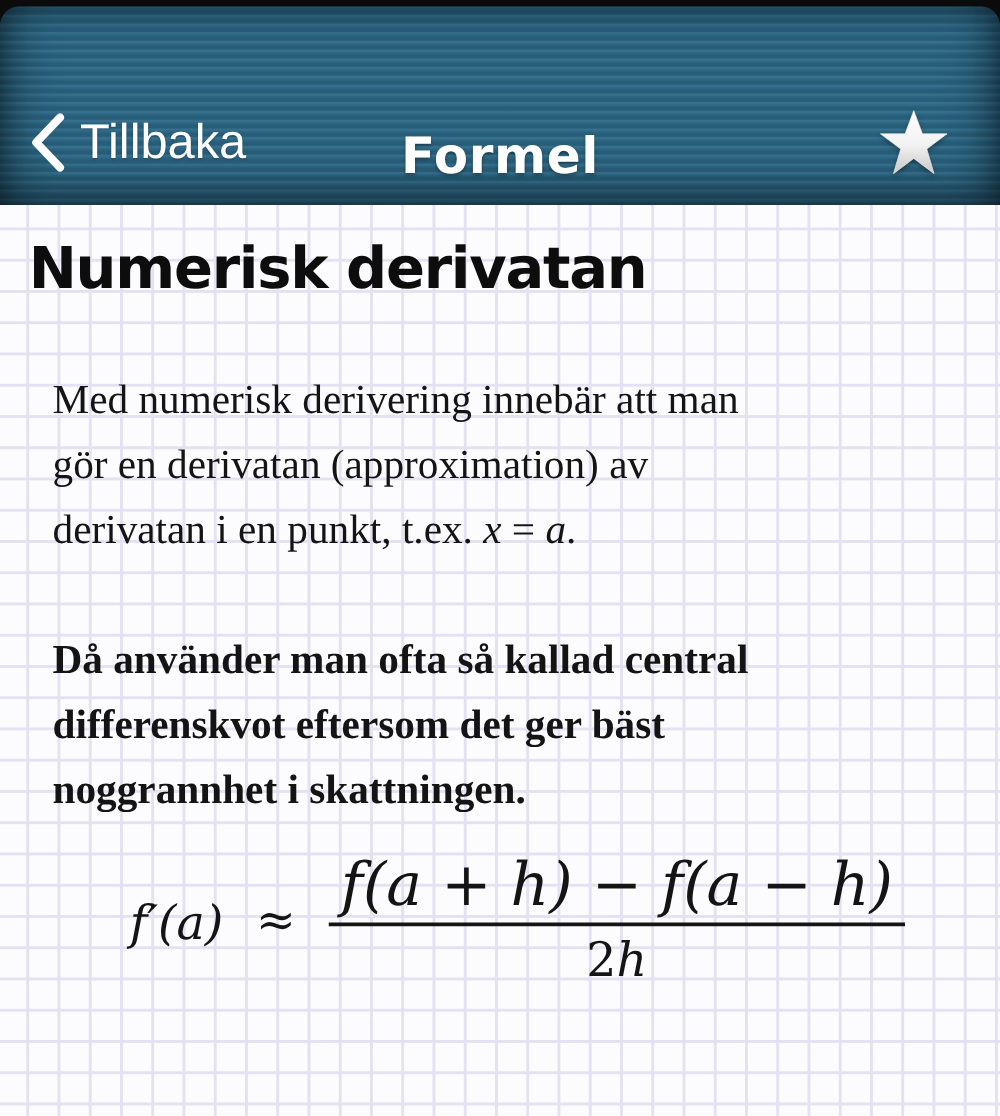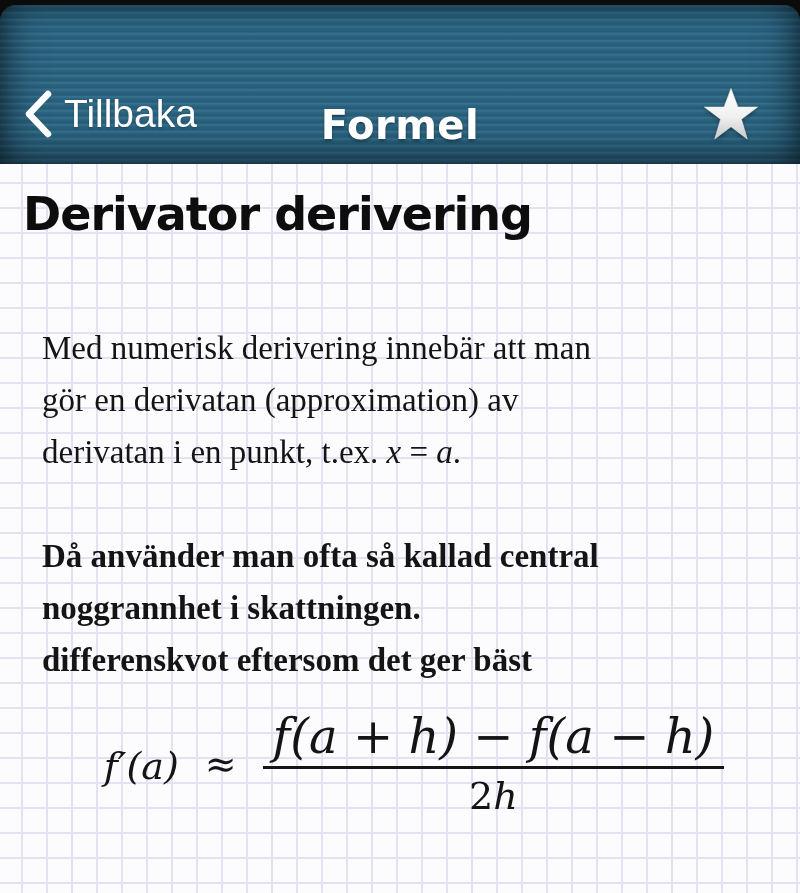--- a/index.html
+++ b/index.html
@@ -107,21 +107,21 @@
     letter-spacing: -0.5px;
     color: #0d0d0d;
   }
   .body-text {
     margin-left: 42px;
     font-family: "Liberation Serif", serif;
     font-size: 33px;
     line-height: 52px;
     color: #141414;
   }
-  .para-1 { margin-top: 84px; }
+  .para-1 { margin-top: 56px; }
   .para-2 { margin-top: 52px; font-weight: bold; }
   .math-var { font-style: italic; }
   
   .formula {
     margin-top: 24px;
     padding-left: 28px;
     display: flex;
     justify-content: center;
     align-items: center;
     gap: 26px;
@@ -181,33 +181,33 @@
           </linearGradient>
         </defs>
         <polygon points="50,6 62,38 96,38 68,59 78,93 50,72 22,93 32,59 4,38 38,38" fill="url(#starGrad)" stroke="#e8e8e8" stroke-width="1"></polygon>
       </svg>
     </div>
 
   </div>
 
   <div class="paper">
 
-    <h1 class="page-title">Derivator derivering</h1>
+    <h1 class="page-title">Numerisk derivatan</h1>
 
 
     <div class="body-text para-1">
       <div>Med numerisk derivering innebär att man</div>
       <div>gör en derivatan (approximation) av</div>
       <div><span>derivatan i en punkt, t.ex. </span><span class="math-var">x</span><span> = </span><span class="math-var">a</span><span>.</span></div>
     </div>
 
     <div class="body-text para-2">
       <div>Då använder man ofta så kallad central</div>
+      <div>differenskvot eftersom det ger bäst</div>
       <div>noggrannhet i skattningen.</div>
-      <div>differenskvot eftersom det ger bäst</div>
     </div>
 
     <div class="formula">
       <span class="formula-lhs">f′(a)</span>
       <span class="formula-approx">≈</span>
       <span class="fraction">
         <span class="fraction-numerator">f(a + h) − f(a − h)</span>
         <span class="fraction-denominator"><span>2</span><span class="math-var">h</span></span>
       </span>
     </div>

